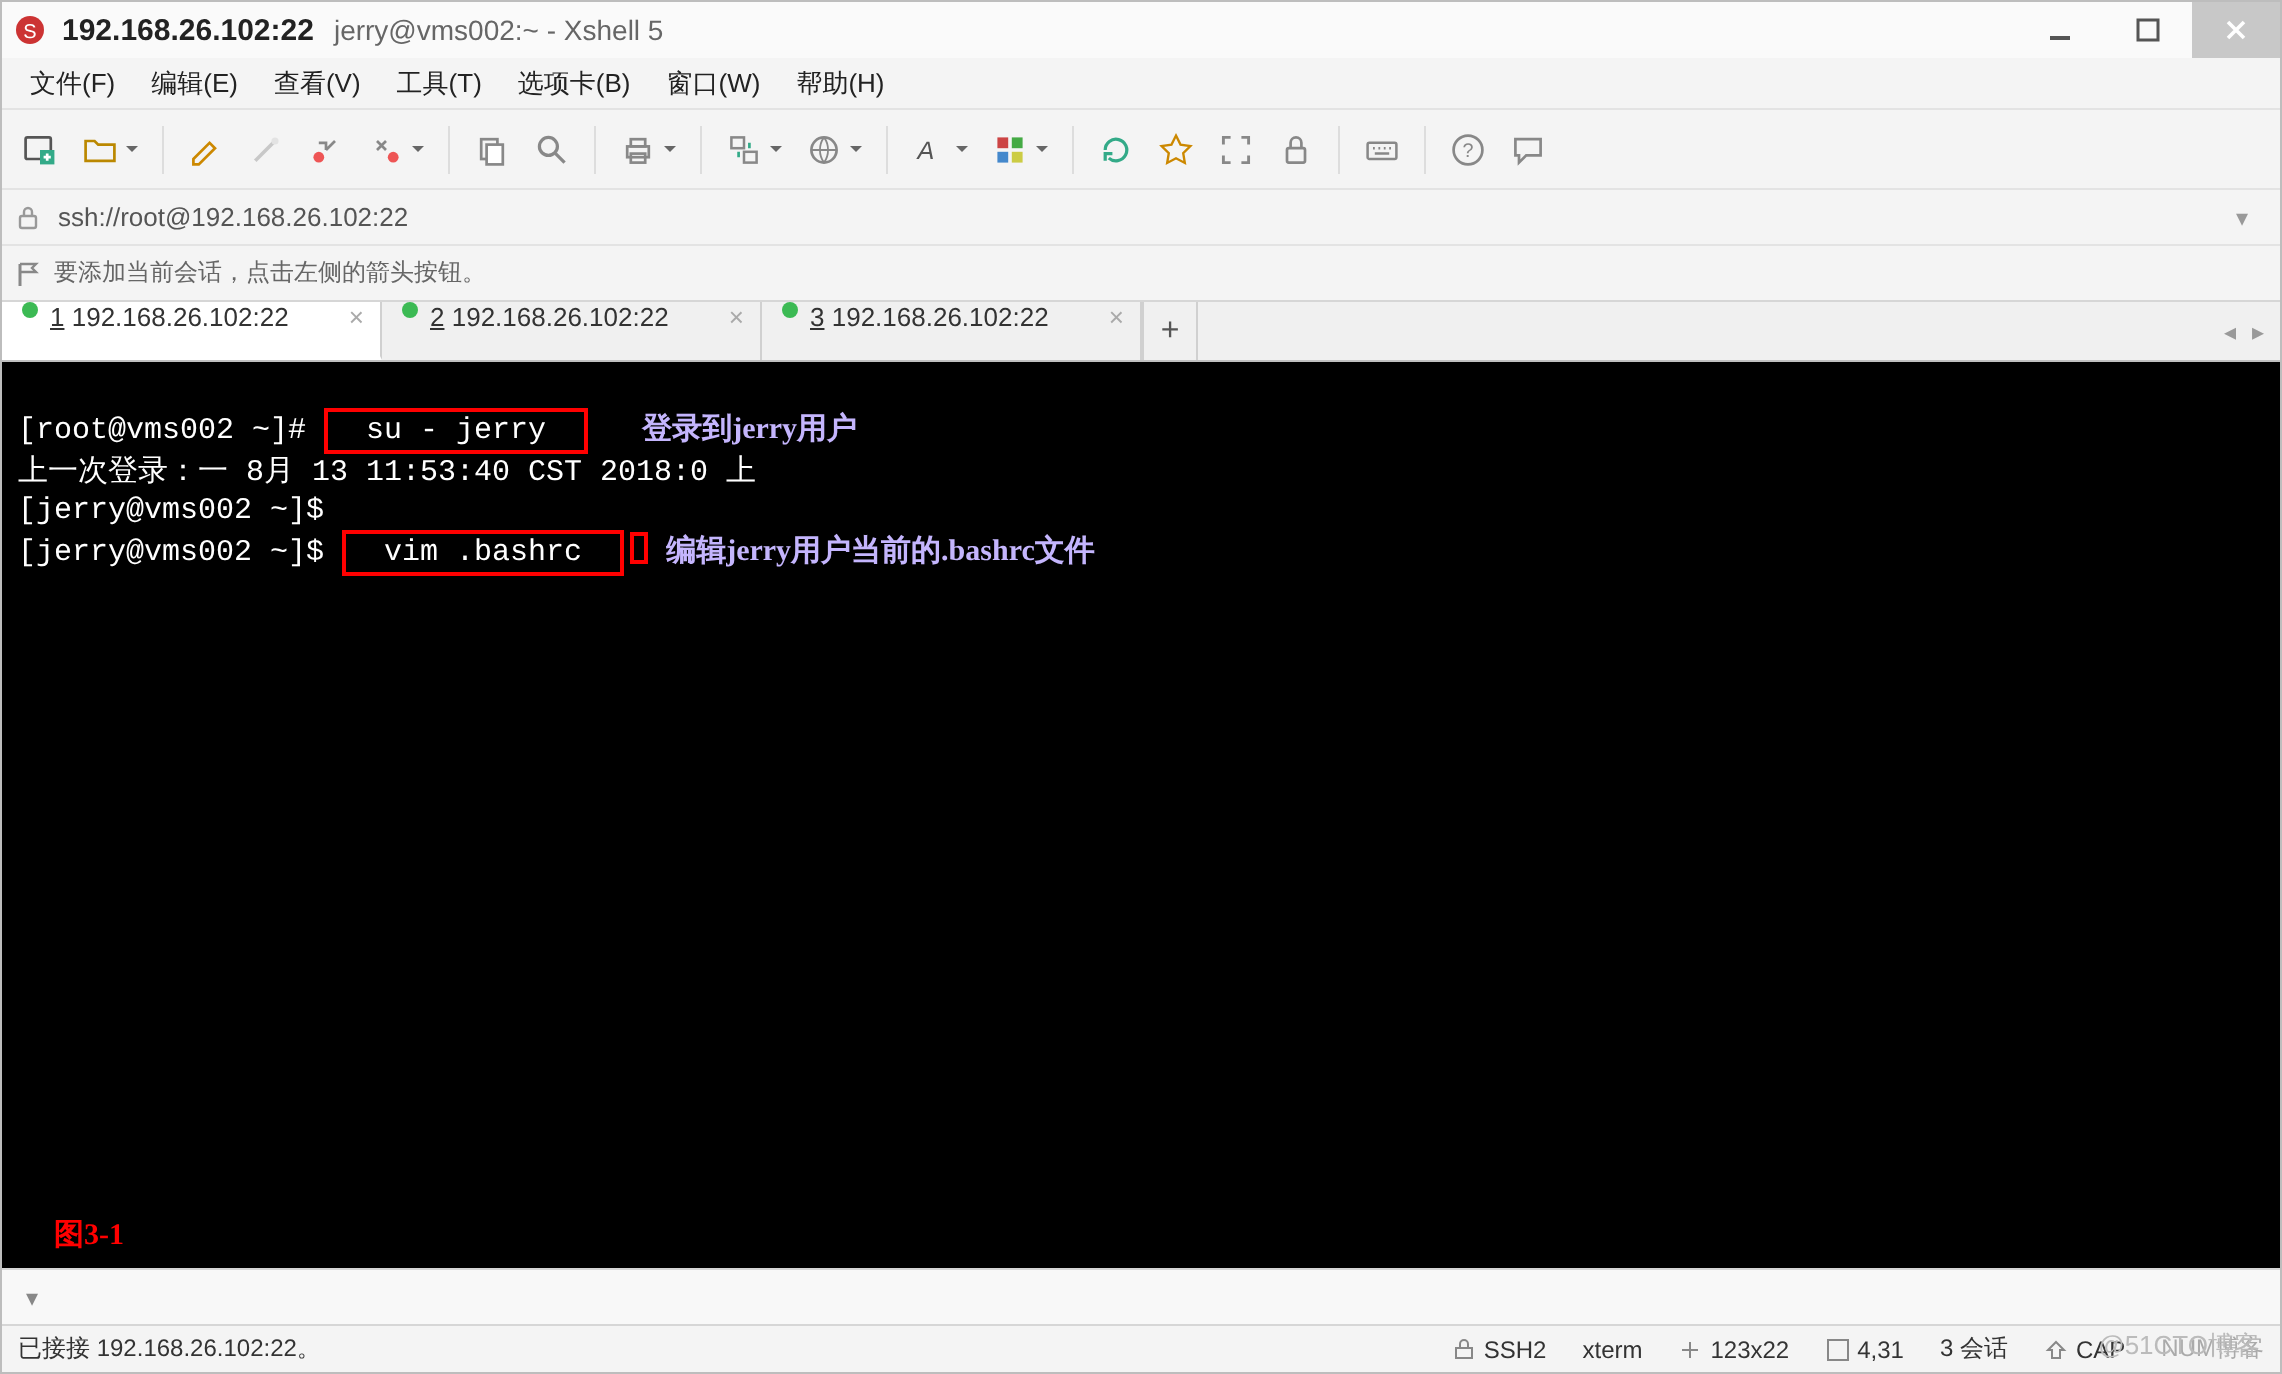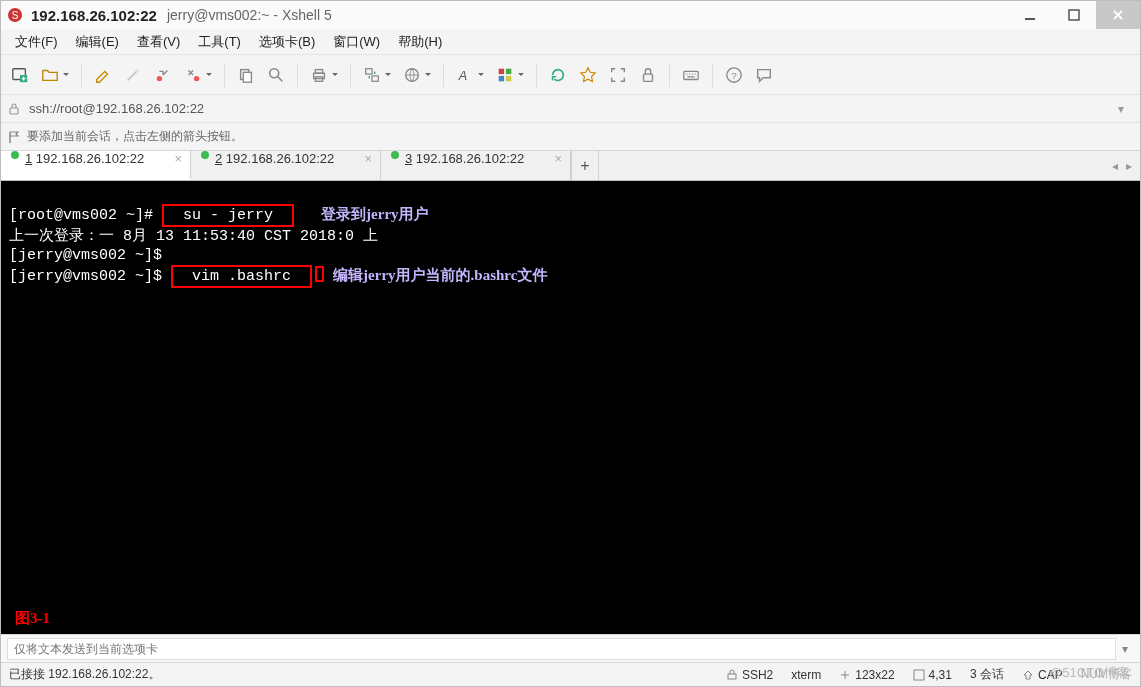--- a/index.html
+++ b/index.html
@@ -34,21 +34,21 @@
   .tab .dot { width:8px; height:8px; border-radius:50%; background:#3cba54; }
   .tab .num { text-decoration:underline; }
   .tab .close-x { color:#aaa; position:absolute; right:8px; cursor:pointer; }
   .tab-add { width:28px; display:flex; align-items:center; justify-content:center; border-left:1px solid #d0d0d0; border-right:1px solid #d0d0d0; font-size:16px; color:#555; }
   .tabs-spacer { flex:1; }
   .tab-nav { display:flex; align-items:center; gap:8px; padding-right:8px; color:#999; }
   .terminal { flex:1; background:#000; color:#fff; font-family:"Consolas","Courier New",monospace; font-size:15px; padding:4px 8px; position:relative; line-height:19px; white-space:pre; }
   .terminal .box1 { border:2px solid #f00; padding:0 19px; display:inline-block; }
   .terminal .ann { color:#c4b5fd; font-family:"Microsoft YaHei"; font-weight:bold; }
   .terminal .cursor-fill { display:inline-block; width:9px; height:16px; background:transparent; border:2px solid #f00; margin-left:3px; vertical-align:-2px; }
-  .fig-label { position:absolute; left:14px; bottom:6px; color:#f00; font-weight:bold; font-family:"Microsoft YaHei"; }
+  .fig-label { position:absolute; left:26px; bottom:6px; color:#f00; font-weight:bold; font-family:"Microsoft YaHei"; }
   .sendbar { height:28px; display:flex; align-items:center; padding: 3px 6px; border-top:1px solid #d6d6d6; background:#f8f8f8; }
   .send-input { flex:1; border:1px solid #ddd; padding:3px 6px; color:#999; font-size:12px; background:#fff; }
   .send-dd { width:18px; text-align:center; color:#888; }
   .statusbar { height:24px; display:flex; align-items:center; padding:0 8px; border-top:1px solid #d6d6d6; background:#f4f4f4; font-size:12px; color:#333; gap:18px; }
   .statusbar .flex { flex:1; }
   .status-item { display:flex; align-items:center; gap:4px; }
   .status-item svg { width:12px; height:12px; }
   .watermark { position:absolute; right:10px; bottom:4px; color:#bbb; font-size:13px; pointer-events:none; }
 </style>
 </head>
@@ -272,21 +272,20 @@
 
   <div class="terminal">
 <span>[root@vms002 ~]#</span> <span class="box1">su - jerry</span>   <span class="ann">登录到jerry用户</span>
 <span>上一次登录：一 8月 13 11:53:40 CST 2018:0 上</span>
 <span>[jerry@vms002 ~]$</span>
 <span>[jerry@vms002 ~]$</span> <span class="box1">vim .bashrc</span><span class="cursor-fill"></span> <span class="ann">编辑jerry用户当前的.bashrc文件</span>
     <div class="fig-label">图3-1</div>
   </div>
 
   <div class="sendbar">
-    <input class="send-input" placeholder="仅将文本发送到当前选项卡" style="">
     <span class="send-dd">▾</span>
   </div>
 
   <div class="statusbar">
     <span>已接接 192.168.26.102:22。</span>
     <span class="flex"></span>
     <span class="status-item">
         <svg viewBox="0 0 12 12">
           <rect x="2" y="5" width="8" height="5" stroke="#888" fill="none"></rect>
           <path d="M4 5V3a2 2 0 0 1 4 0v2" stroke="#888" fill="none"></path>

